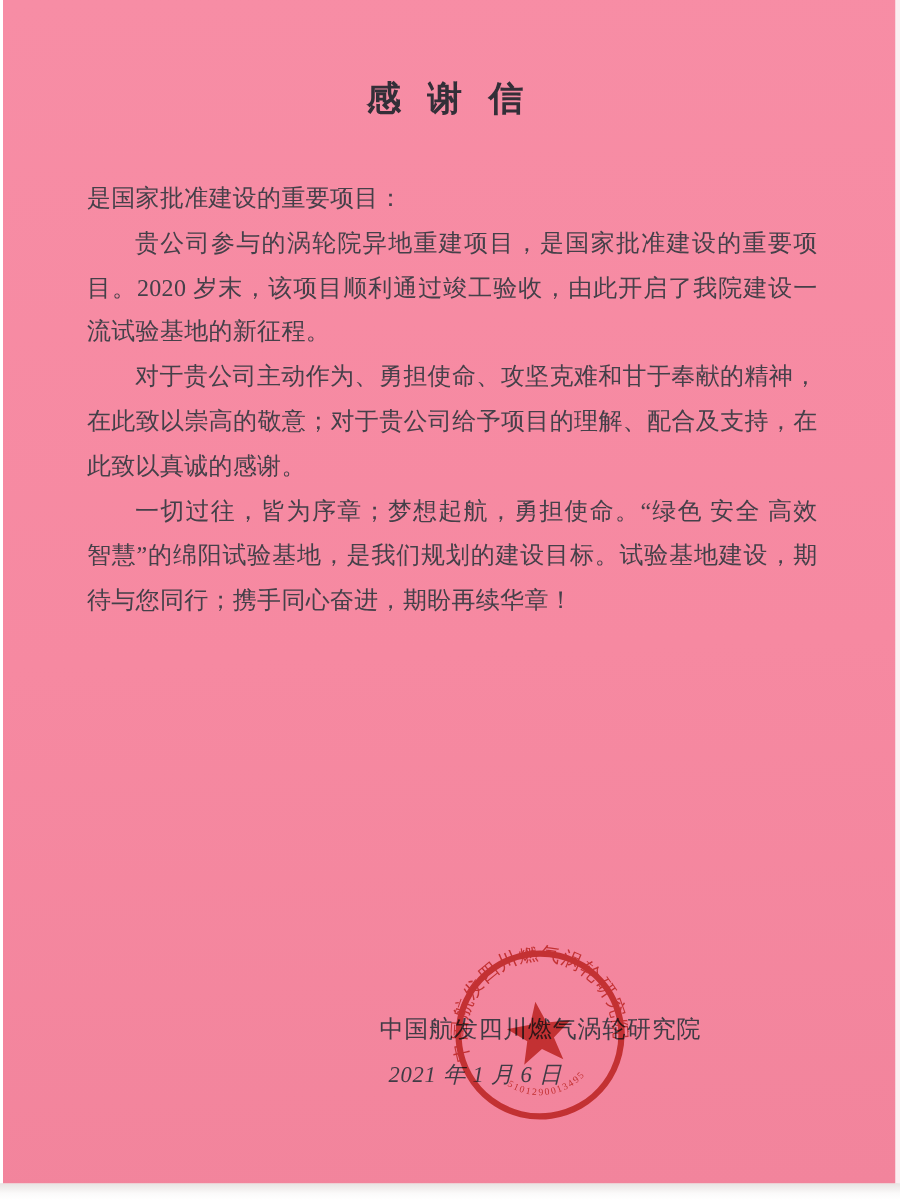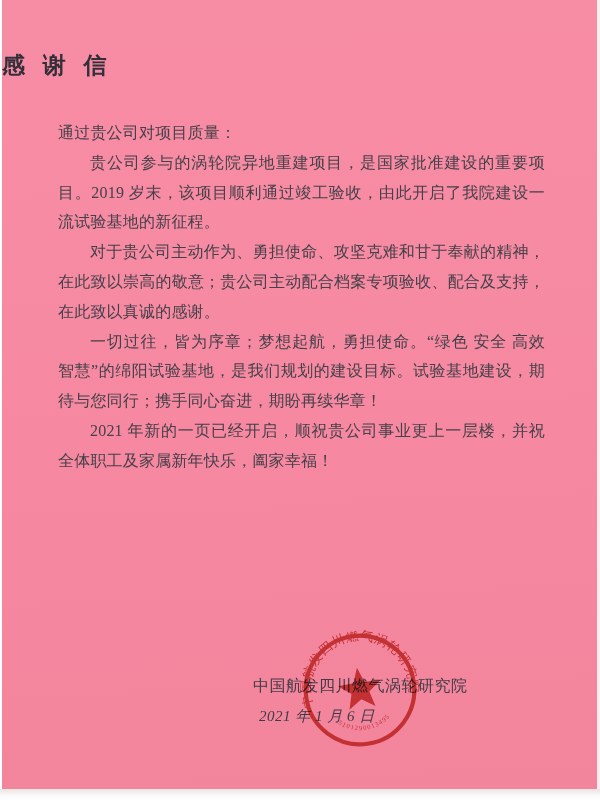--- a/index.html
+++ b/index.html
@@ -18,20 +18,21 @@
     width: 595px;
     height: 789px;
     background: linear-gradient(178deg, #f78da5 0%, #f689a1 55%, #f2849c 100%);
     box-shadow: 0 2px 4px rgba(0,0,0,0.28);
   }
   .letter-title {
     position: absolute;
     left: 0;
     top: 50px;
     width: 100%;
+    text-align: center;
     font-size: 23px;
     font-weight: bold;
     letter-spacing: 6px;
     color: #332f38;
   }
   .letter-body {
     position: absolute;
     left: 56px;
     top: 118px;
     width: 487px;
@@ -88,25 +89,24 @@
 </style>
 </head>
 <body>
 
 <div class="shot">
   <div class="page">
 
     <div class="letter-title">感 谢 信</div>
 
     <div class="letter-body">
-      <p class="recipient">通过贵公司对项目质量：</p>
-      <p>贵公司参与的涡轮院异地重建项目，是国家批准建设的重要项目。2019 岁末，该项目顺利通过竣工验收，由此开启了我院建设一流试验基地的新征程。</p>
-      <p>对于贵公司主动作为、勇担使命、攻坚克难和甘于奉献的精神，在此致以崇高的敬意；贵公司主动配合档案专项验收、配合及支持，在此致以真诚的感谢。</p>
+      <p class="recipient">是国家批准建设的重要项目：</p>
+      <p>贵公司参与的涡轮院异地重建项目，是国家批准建设的重要项目。2020 岁末，该项目顺利通过竣工验收，由此开启了我院建设一流试验基地的新征程。</p>
+      <p>对于贵公司主动作为、勇担使命、攻坚克难和甘于奉献的精神，在此致以崇高的敬意；对于贵公司给予项目的理解、配合及支持，在此致以真诚的感谢。</p>
       <p>一切过往，皆为序章；梦想起航，勇担使命。“绿色 安全 高效 智慧”的绵阳试验基地，是我们规划的建设目标。试验基地建设，期待与您同行；携手同心奋进，期盼再续华章！</p>
-      <p>2021 年新的一页已经开启，顺祝贵公司事业更上一层楼，并祝全体职工及家属新年快乐，阖家幸福！</p>
     </div>
 
     <div class="signature">中国航发四川燃气涡轮研究院</div>
 
     <div class="date">2021 年 1 月 6 日</div>
 
     <svg class="seal" viewBox="0 0 200 200" color="#c2392b">
       <defs>
         <path id="seal-arc-top" d="M 18,118 A 84,84 0 1 1 182,118" fill="none"></path>
         <path id="seal-arc-bottom" d="M 38,128 A 68,68 0 0 0 162,128" fill="none"></path>

